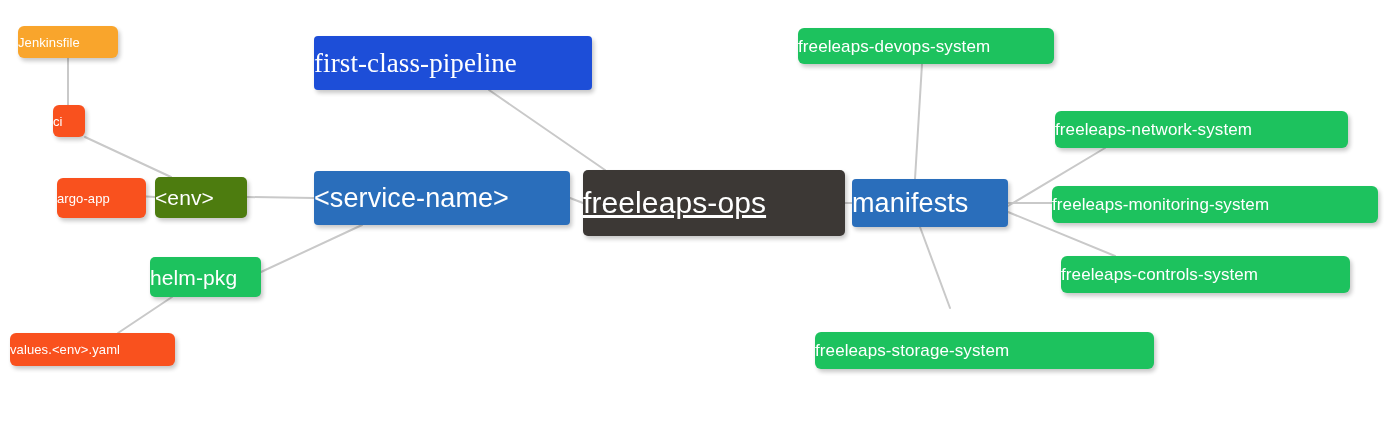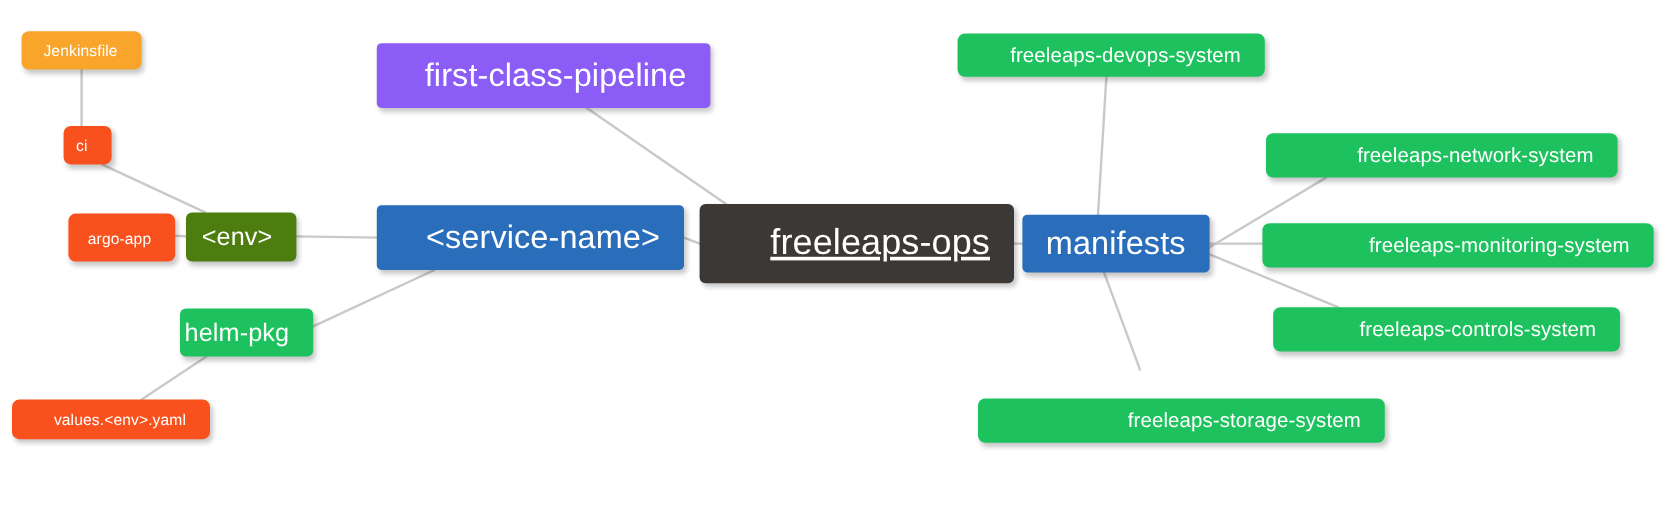--- a/index.html
+++ b/index.html
@@ -25,28 +25,28 @@
     top: 0;
     width: 1390px;
     height: 421px;
     pointer-events: none;
   }
   .node {
     position: absolute;
     box-sizing: border-box;
     display: flex;
     align-items: center;
-    justify-content: flex-end;
+    justify-content: flex-start;
     color: #ffffff;
     white-space: nowrap;
     border-radius: 6px;
     box-shadow: 2px 3px 4px rgba(0,0,0,0.22);
     letter-spacing: 0.1px;
     line-height: 1;
-    padding: 0 20px;
+    padding: 0 0;
   }
   
   .tier-root {
     font-size: 30px;
     border-radius: 5px;
     text-decoration: underline;
   }
   .tier-1 {
     font-size: 27px;
     border-radius: 4px;
@@ -84,21 +84,21 @@
       <line x1="1008" y1="212" x2="1115" y2="256" stroke="#c9c9c9" stroke-width="2" stroke-linecap="round"></line>
       <line x1="920" y1="227" x2="950" y2="308" stroke="#c9c9c9" stroke-width="2" stroke-linecap="round"></line>
     </svg>
   <div id="node-layer">
       <div class="node tier-root" style="left: 583px; top: 170px; width: 262px; height: 66px; background: rgb(60, 56, 53);">
         <span>freeleaps-ops</span>
       </div>
       <div class="node tier-1" style="left: 314px; top: 171px; width: 256px; height: 54px; background: rgb(42, 110, 187);">
         <span>&lt;service-name&gt;</span>
       </div>
-      <div class="node tier-1" style="left: 314px; top: 36px; width: 278px; height: 54px; background: #8b5cf6;">
+      <div class="node tier-1" style="left: 314px; top: 36px; width: 278px; height: 54px; background: #1d4ed8; font-family: Liberation Serif, serif;">
         <span>first-class-pipeline</span>
       </div>
       <div class="node tier-1" style="left: 852px; top: 179px; width: 156px; height: 48px; background: rgb(42, 110, 187);">
         <span>manifests</span>
       </div>
       <div class="node tier-2" style="left: 155px; top: 177px; width: 92px; height: 41px; background: #4d7c0f;">
         <span>&lt;env&gt;</span>
       </div>
       <div class="node tier-2" style="left: 150px; top: 257px; width: 111px; height: 40px; background: rgb(29, 194, 94);">
         <span>helm-pkg</span>

